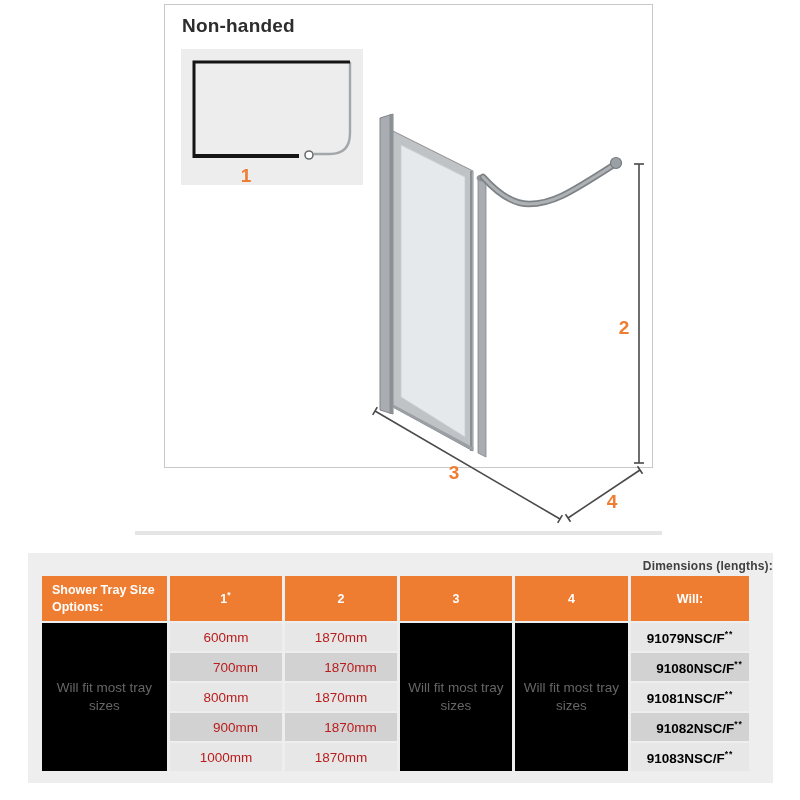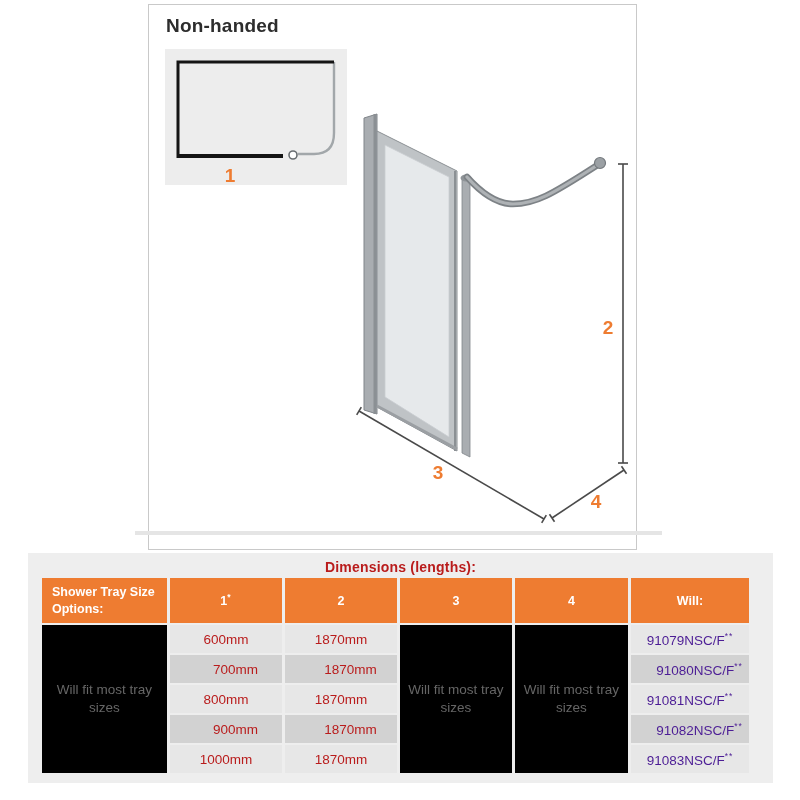--- a/index.html
+++ b/index.html
@@ -2,53 +2,53 @@
 <html><head>
 <meta charset="utf-8">
 <style>
   html,body{margin:0;padding:0;}
   body{
     width:800px;height:800px;position:relative;background:#ffffff;
     font-family:"Liberation Sans", sans-serif;
     -webkit-font-smoothing:antialiased;
   }
   .top-box{
-    position:absolute;left:148px;top:4px;width:489px;height:546px;
+    position:absolute;left:164px;top:4px;width:489px;height:464px;
     border:1px solid #c9c9c9;background:#ffffff;box-sizing:border-box;
   }
   .box-title{
     position:absolute;left:17px;top:10px;font-size:19px;font-weight:bold;color:#2d2d2d;
     letter-spacing:0.2px;
   }
   .diagram-svg{position:absolute;left:0;top:0;}
   .box-shadow-line{
     position:absolute;left:135px;top:531px;width:527px;height:4px;background:#e5e5e5;
   }
   .table-wrap{
     position:absolute;left:28px;top:553px;width:745px;height:230px;background:#eeeeee;
   }
   .table-title{
-    text-align:center;color:#b91c1c;font-weight:bold;font-size:14px;padding-top:6px;
+    text-align:right;color:#404040;font-weight:bold;font-size:12px;padding-top:6px;
     letter-spacing:0.2px;
   }
   table.dim-table{
     border-collapse:separate;border-spacing:3px 2px;margin:1px 0 0 11px;
     table-layout:fixed;
   }
   table.dim-table th{
     background:#ee7c31;color:#ffffff;font-size:12.5px;font-weight:bold;
     height:45px;text-align:center;vertical-align:middle;padding:0;
   }
   table.dim-table th.first{text-align:left;padding-left:10px;line-height:1.35;margin-top:24px;}
   table.dim-table td{
     height:28px;text-align:center;vertical-align:middle;font-size:13.5px;padding:0;
   }
   td.span-cell{background:#000000;color:#666666;line-height:1.3;}
   td.value{color:#b91c1c;}
-  td.code{font-weight:normal;color:#4c1d95;}
+  td.code{font-weight:bold;color:#000000;}
   tr.row-light td.alt{background:#e7e7e7;}
   tr.row-dark td.alt{background:#d2d2d2;padding-left:19px;}
   sup{font-size:8.5px;vertical-align:super;letter-spacing:1px;}
   text.dim-label{fill:#ee7c31;font-weight:bold;font-size:19px;font-family:"Liberation Sans",sans-serif;}
 </style>
 </head>
 <body>
 
 <div class="top-box">
   <div class="box-title">Non-handed</div>

